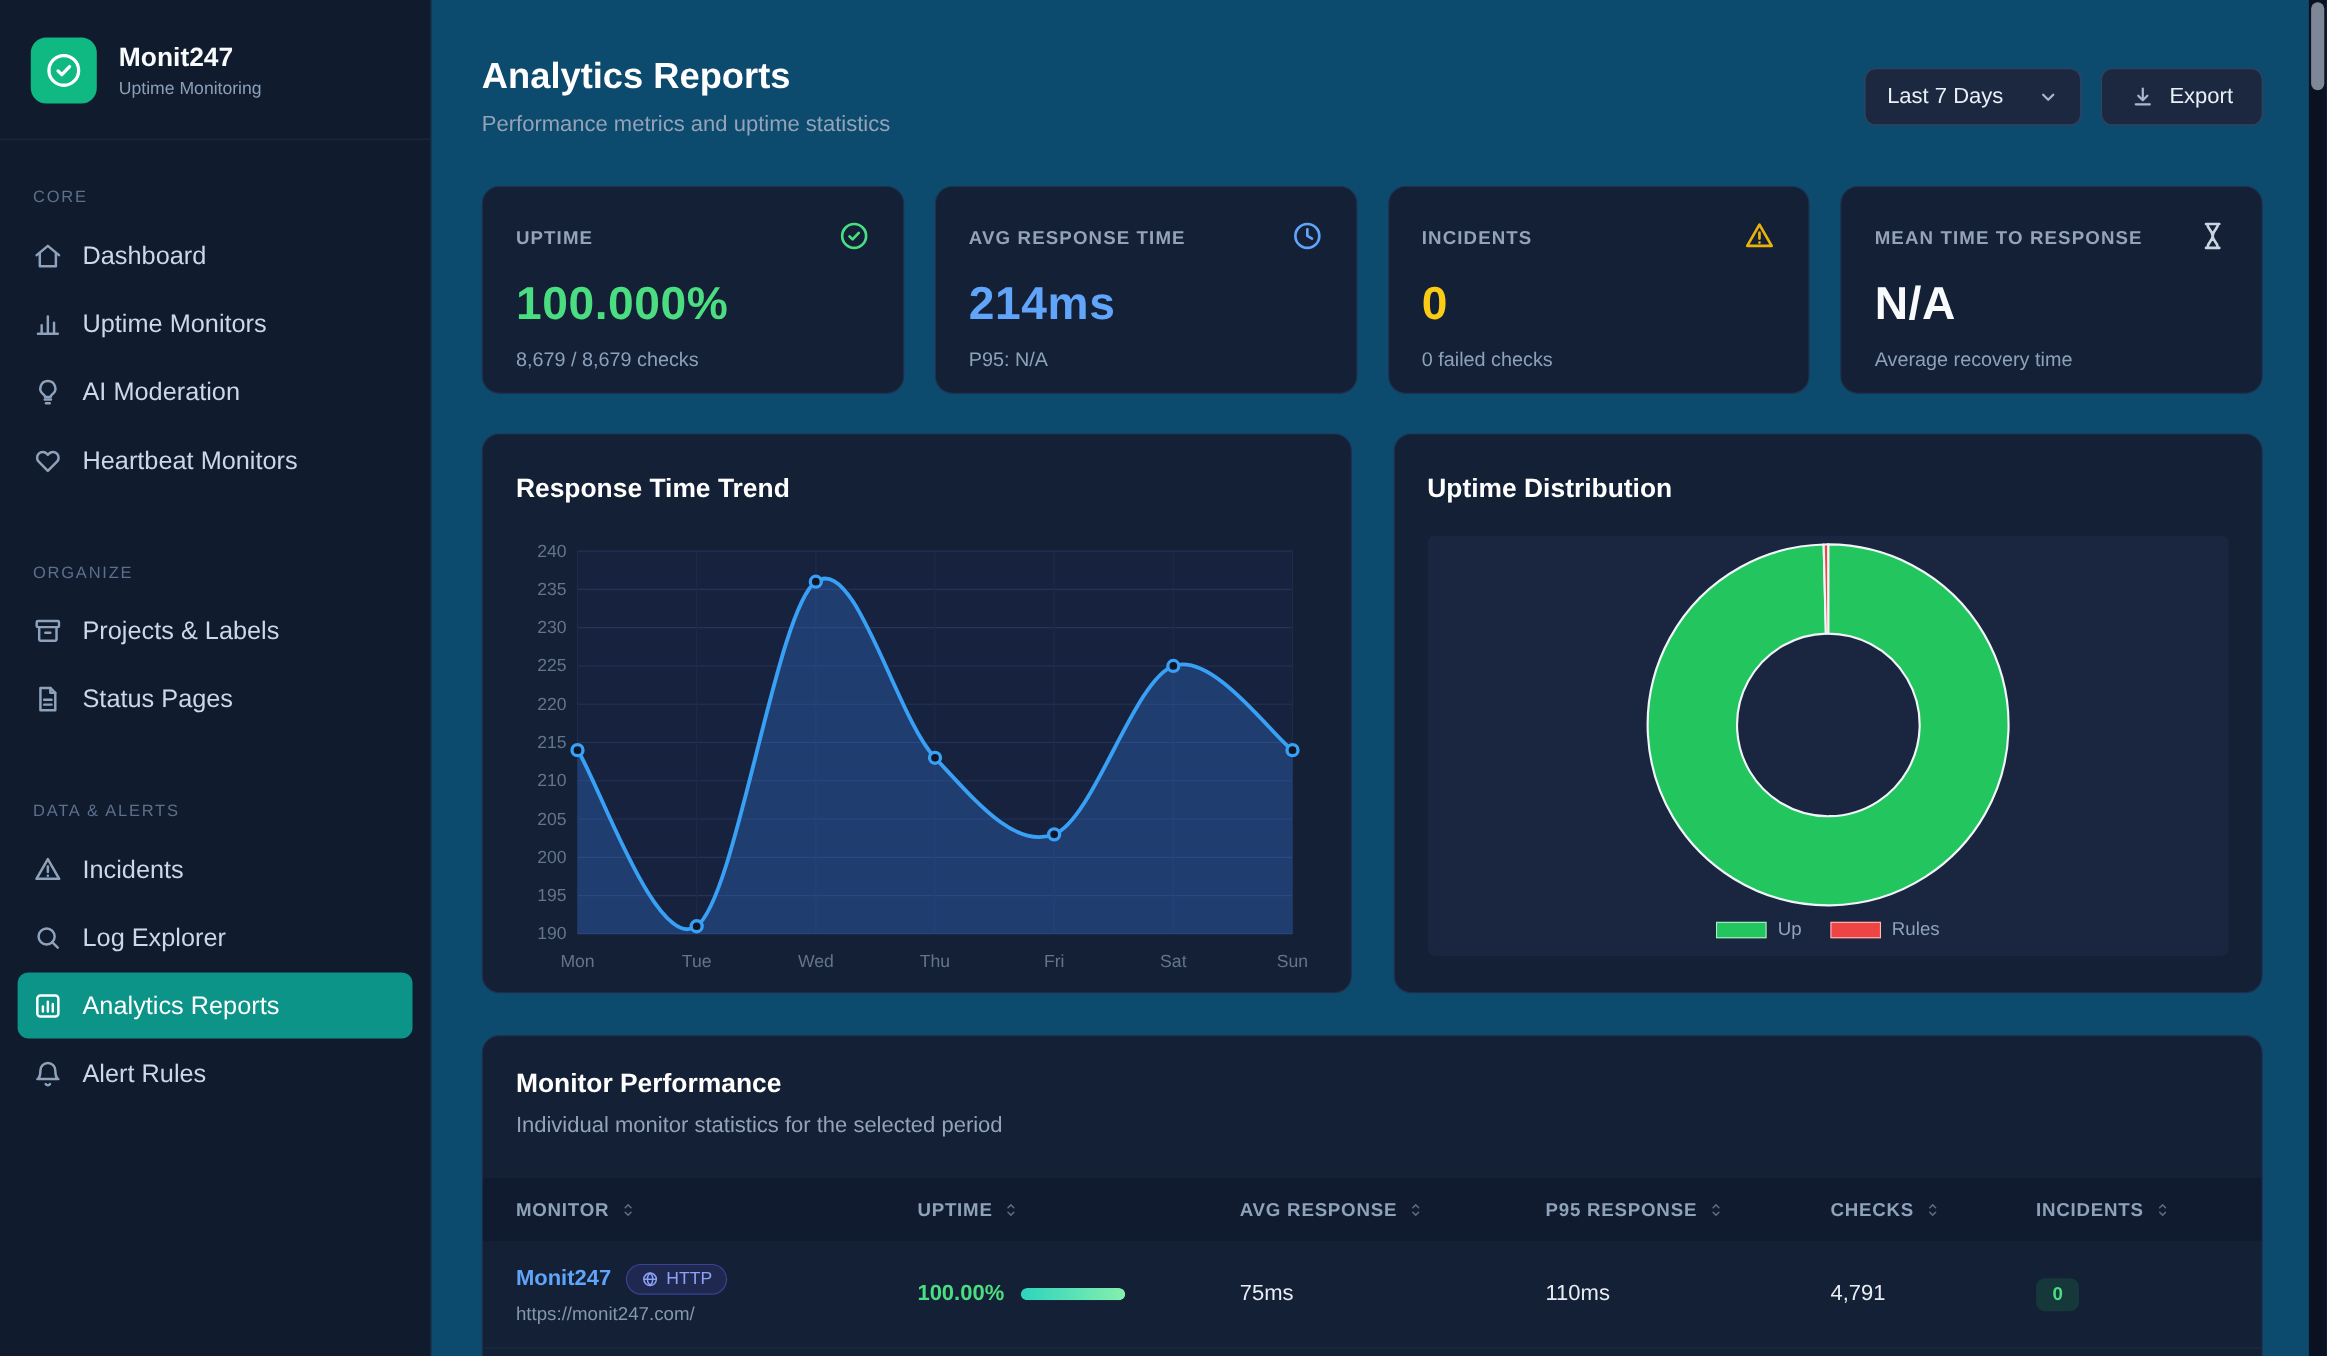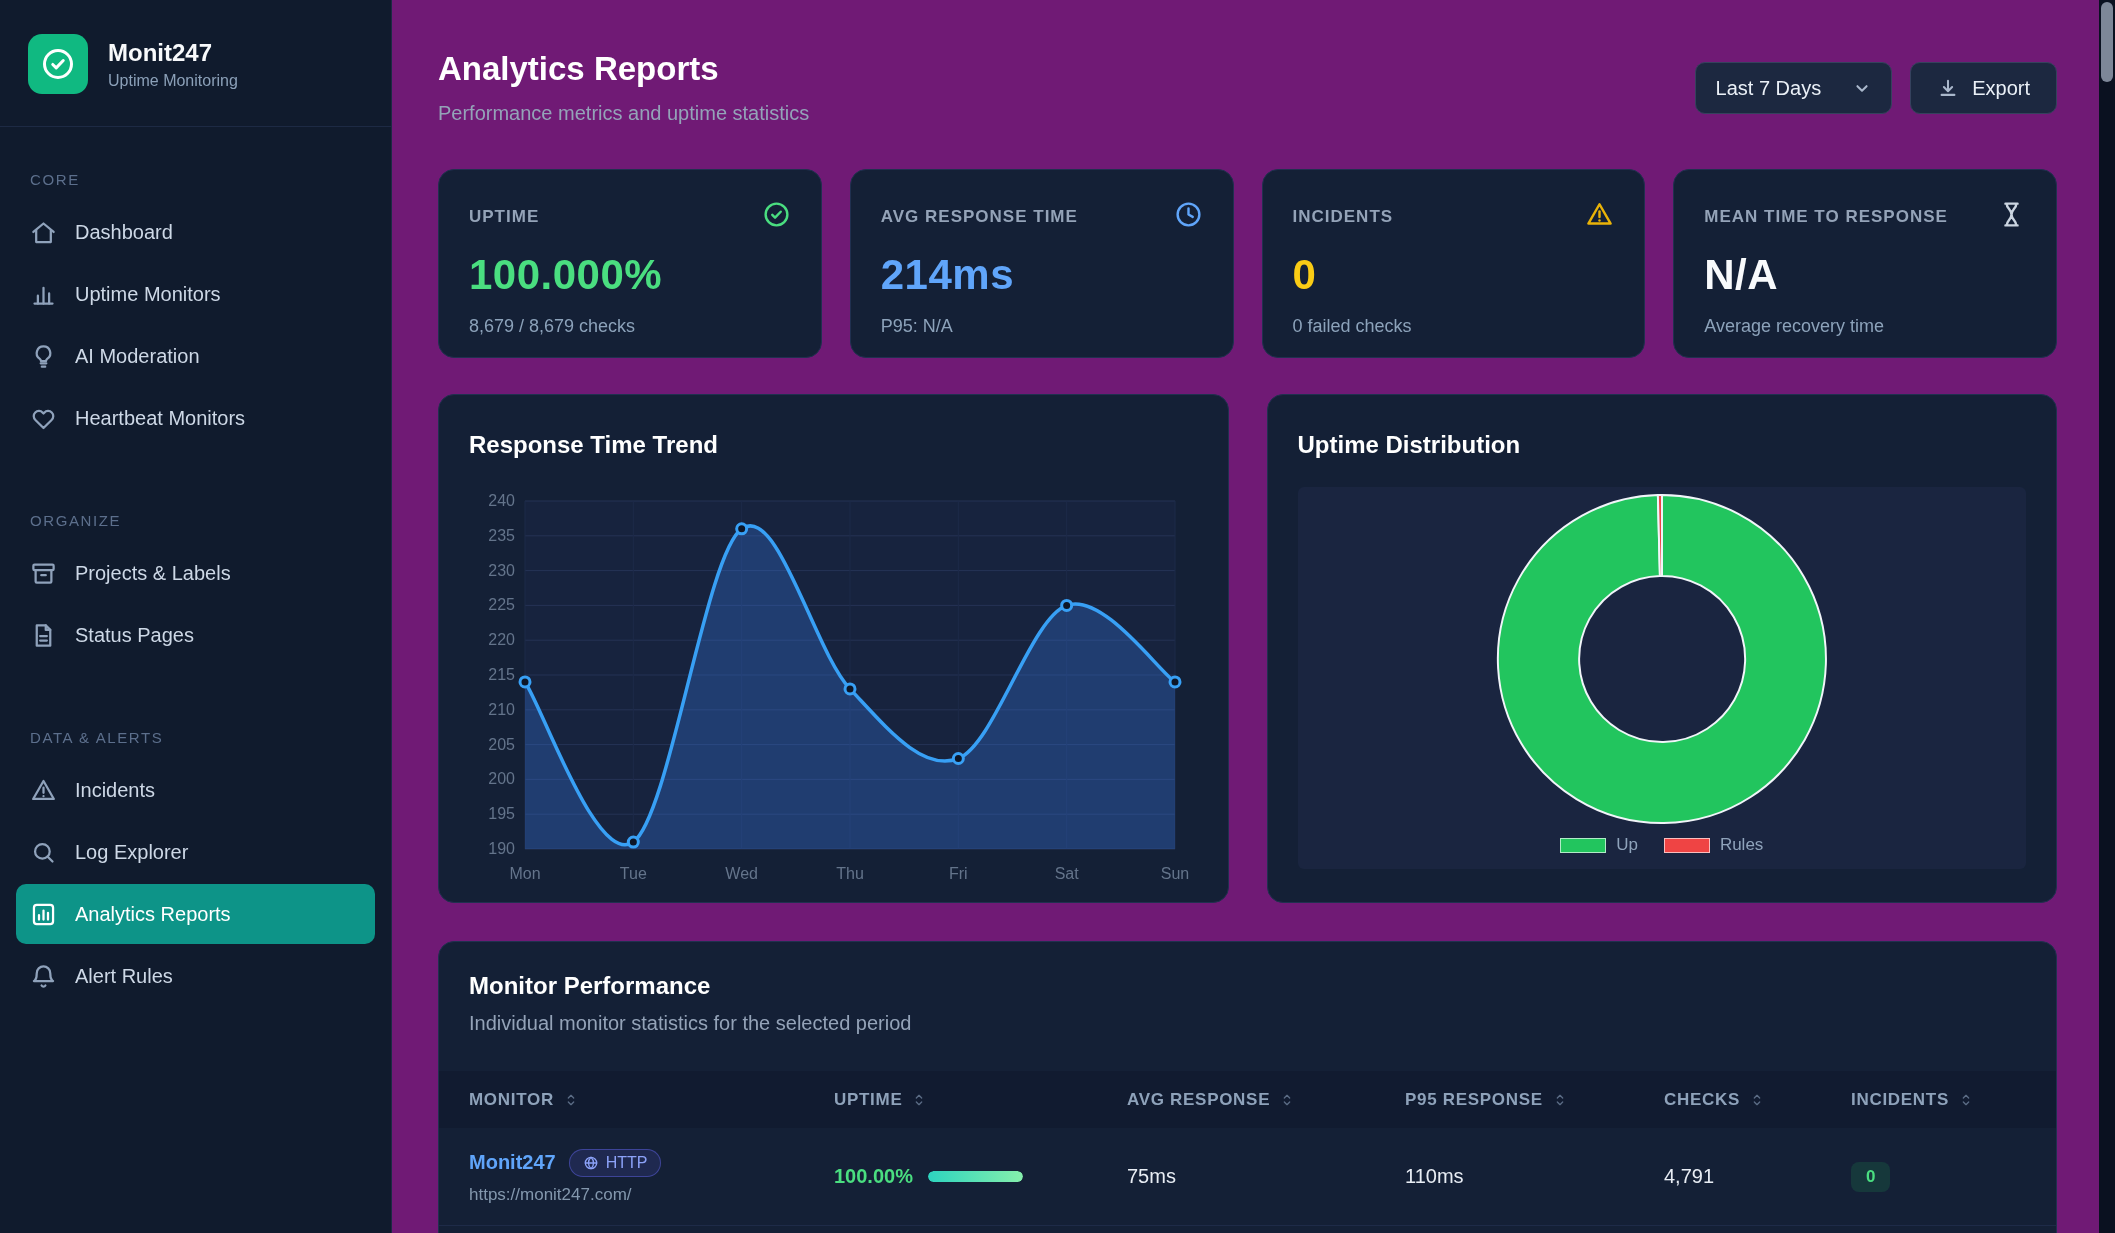--- a/index.html
+++ b/index.html
@@ -1,30 +1,30 @@
 <!DOCTYPE html>
 <html><head>
 <meta charset="utf-8">
 <style>
   * { box-sizing: border-box; }
   html,body { margin:0; padding:0; background:#0a111f; }
   body { width:2115px; height:1233px; overflow:hidden; font-family:"Liberation Sans", sans-serif; }
-  .app { position:relative; display:flex; width:2115px; height:1233px; background:#701a75; color:#e2e8f0; }
+  .app { position:relative; display:flex; width:2115px; height:1233px; background:#0c4a6e; color:#e2e8f0; }
 
   
   .sidebar { width:392px; flex-shrink:0; background:#101b2d; border-right:1px solid #1d2a44; }
   .brand { display:flex; align-items:center; gap:20px; padding:34px 28px 32px; border-bottom:1px solid #1d2a44; }
   .logo { width:60px; height:60px; border-radius:14px; background:#10b981; display:flex; align-items:center; justify-content:center; color:#fff; flex-shrink:0; }
   .logo svg { width:36px; height:36px; }
   .brand-name { font-size:24px; font-weight:bold; color:#f8fafc; }
   .brand-sub { font-size:16px; color:#8ba0b8; margin-top:5px; }
   .nav-section { padding:0 16px; margin-top:44px; }
   .nav-section + .nav-section { margin-top:64px; }
   .nav-label { font-size:15px; font-weight:400; letter-spacing:1.6px; color:#5c6f8c; padding:0 14px; margin-bottom:14px; }
-  .nav-item { display:flex; align-items:center; gap:18px; padding:0 14px; height:60px; border-radius:10px; color:#cdd8e6; font-size:20px; font-weight:500; cursor:pointer; margin-bottom:2px; }
+  .nav-item { display:flex; align-items:center; gap:18px; padding:0 14px; height:60px; border-radius:10px; color:#cdd8e6; font-size:23px; font-weight:500; cursor:pointer; margin-bottom:2px; }
   .nav-item .icon { width:27px; height:27px; color:#8fa2bb; flex-shrink:0; }
   .nav-item.active { background:#0d9488; color:#ffffff; }
   .nav-item.active .icon { color:#ffffff; }
 
   
   .main { flex:1; padding:50px 58px 0 46px; overflow:hidden; }
   .page-header { display:flex; justify-content:space-between; align-items:flex-start; }
   .page-title { font-size:33px; font-weight:bold; color:#ffffff; margin:0 0 14px; }
   .page-sub { font-size:20px; color:#94a3b8; margin:0; }
   .header-actions { display:flex; gap:18px; margin-top:12px; }

